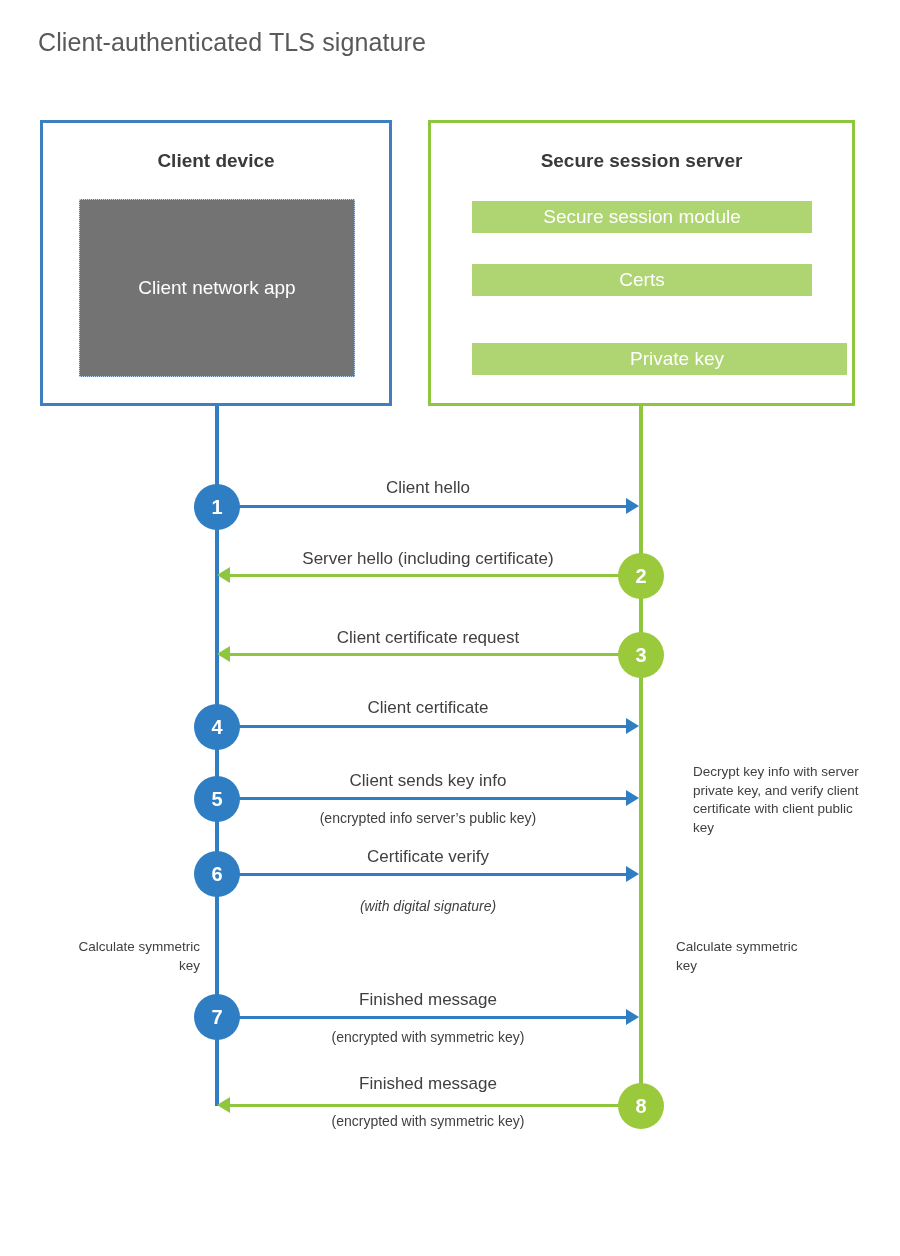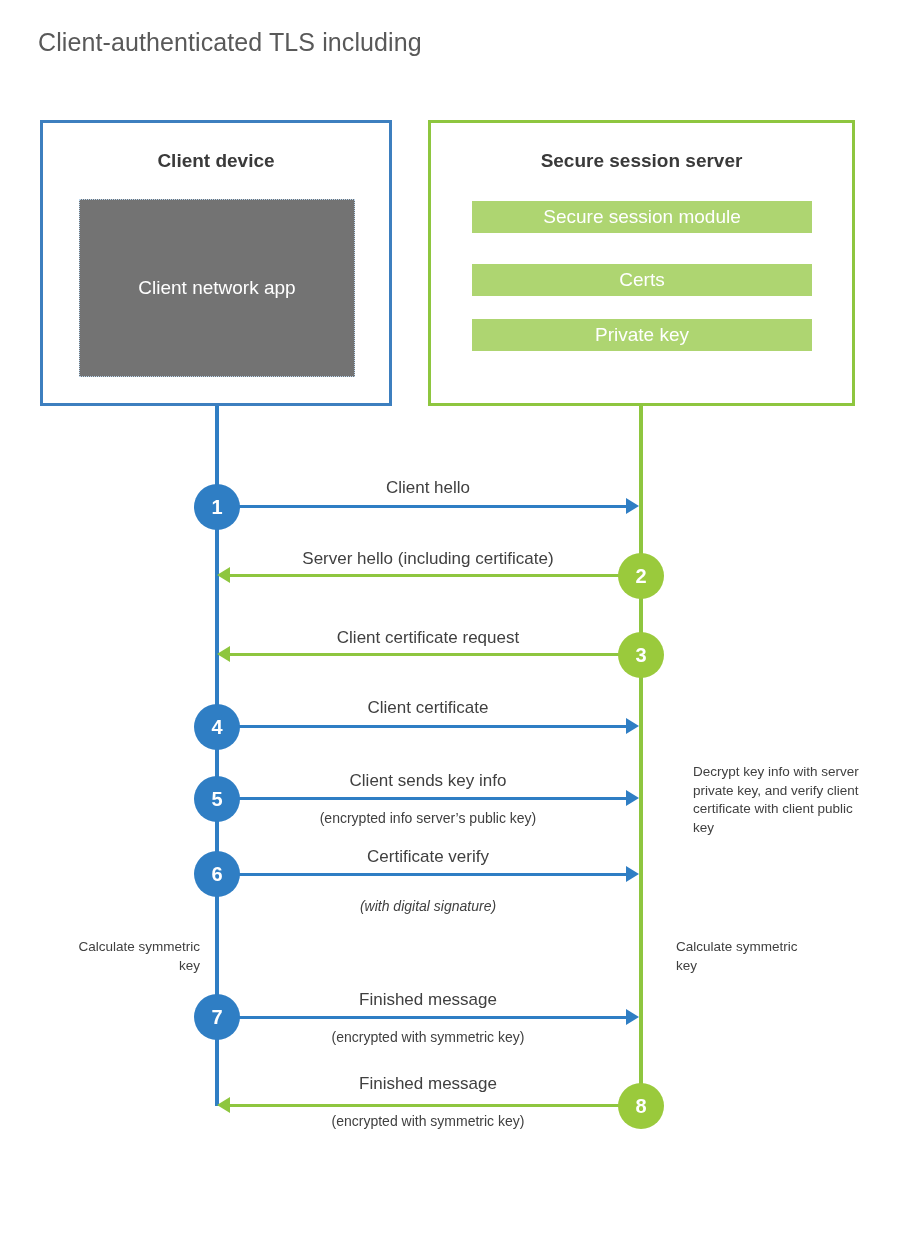--- a/index.html
+++ b/index.html
@@ -84,21 +84,21 @@
     height: 32px;
     background: #aed571;
     color: #ffffff;
     font-size: 19px;
     display: flex;
     align-items: center;
     justify-content: center;
   }
   #server-bar-0 { top: 78px; }
   #server-bar-1 { top: 141px; }
-  #server-bar-2 { top: 196px; }
+  #server-bar-2 { top: 220px; padding-left: 35px; }
 
   
   .lifeline {
     position: absolute;
     width: 4px;
   }
   #client-lifeline {
     left: 215px;
     top: 406px;
     height: 700px;
@@ -166,21 +166,21 @@
     font-size: 13.5px;
     line-height: 1.38;
     color: #404040;
   }
   .side-note.left-note  { text-align: right; }
   .side-note.right-note { text-align: left; }
 </style>
 </head>
 <body>
 
-<div id="diagram-title">Client-authenticated TLS including</div>
+<div id="diagram-title">Client-authenticated TLS signature</div>
 
 <div id="client-device-box" class="node-box">
   <div class="node-title">Client device</div>
   <div id="client-app-box">Client network app</div>
 </div>
 
 <div id="server-box" class="node-box">
   <div class="node-title">Secure session server</div>
   <div id="server-bar-0" class="server-bar">Secure session module</div>
   <div id="server-bar-1" class="server-bar">Certs</div>

